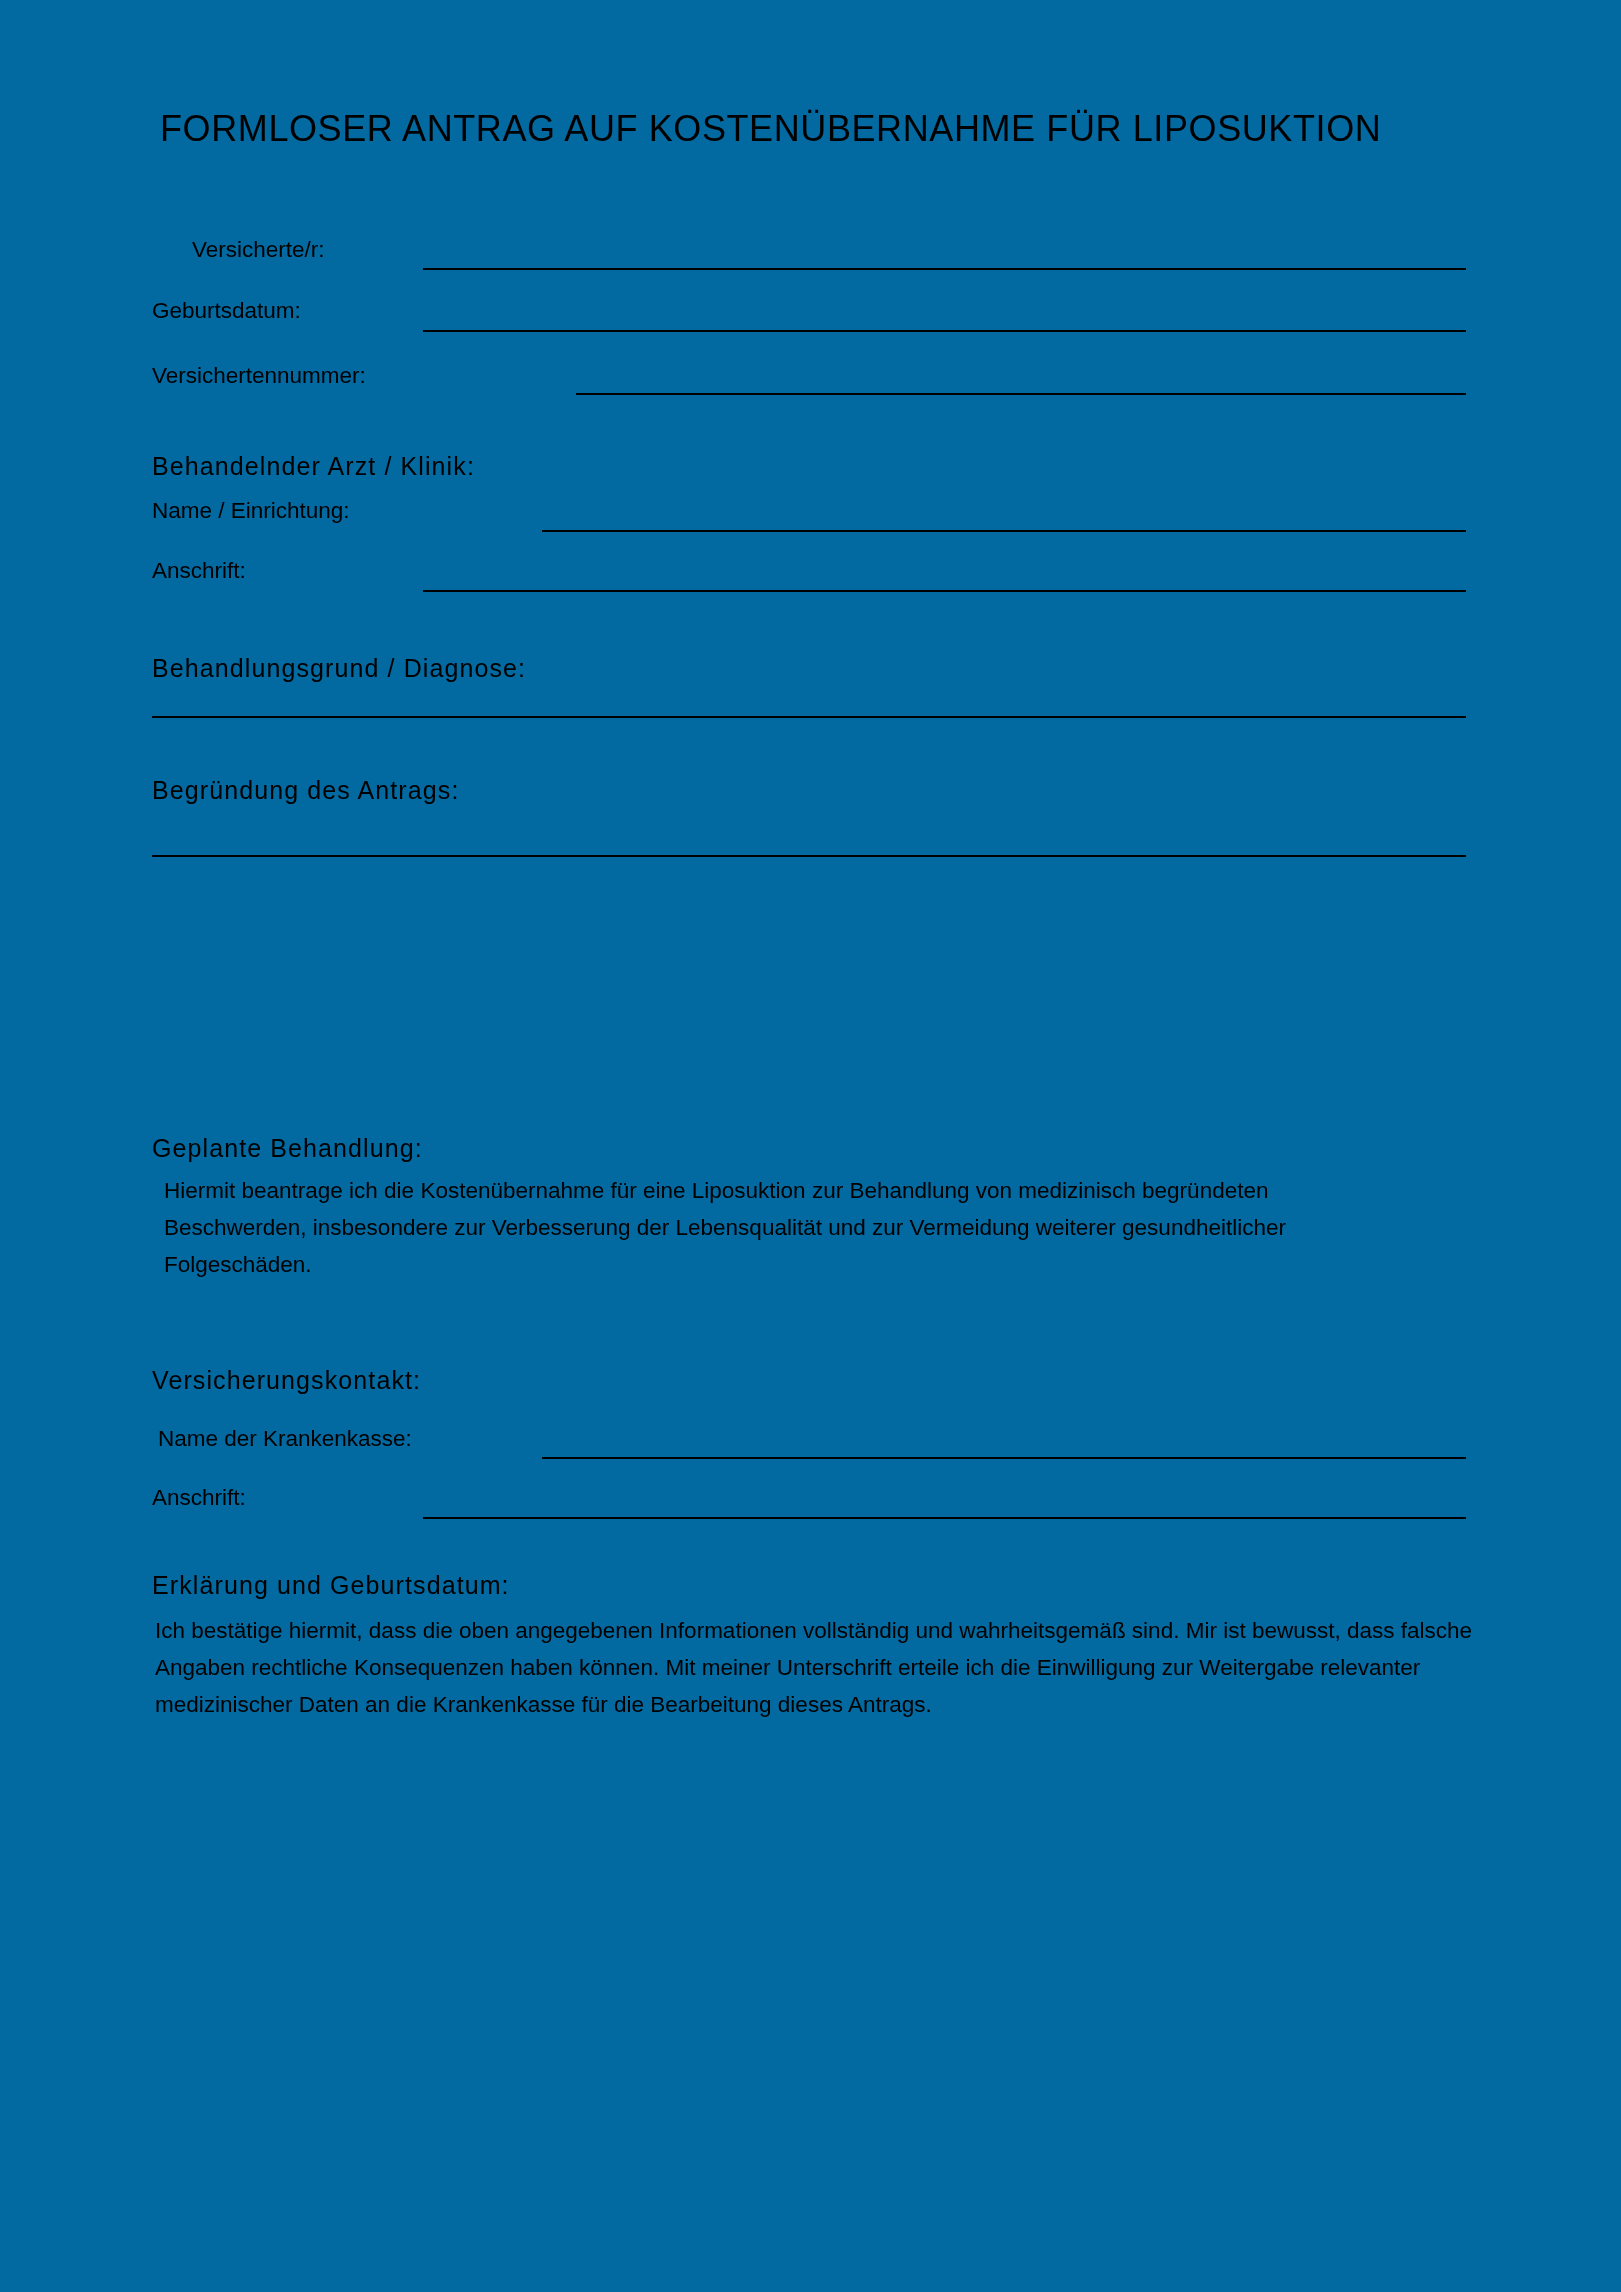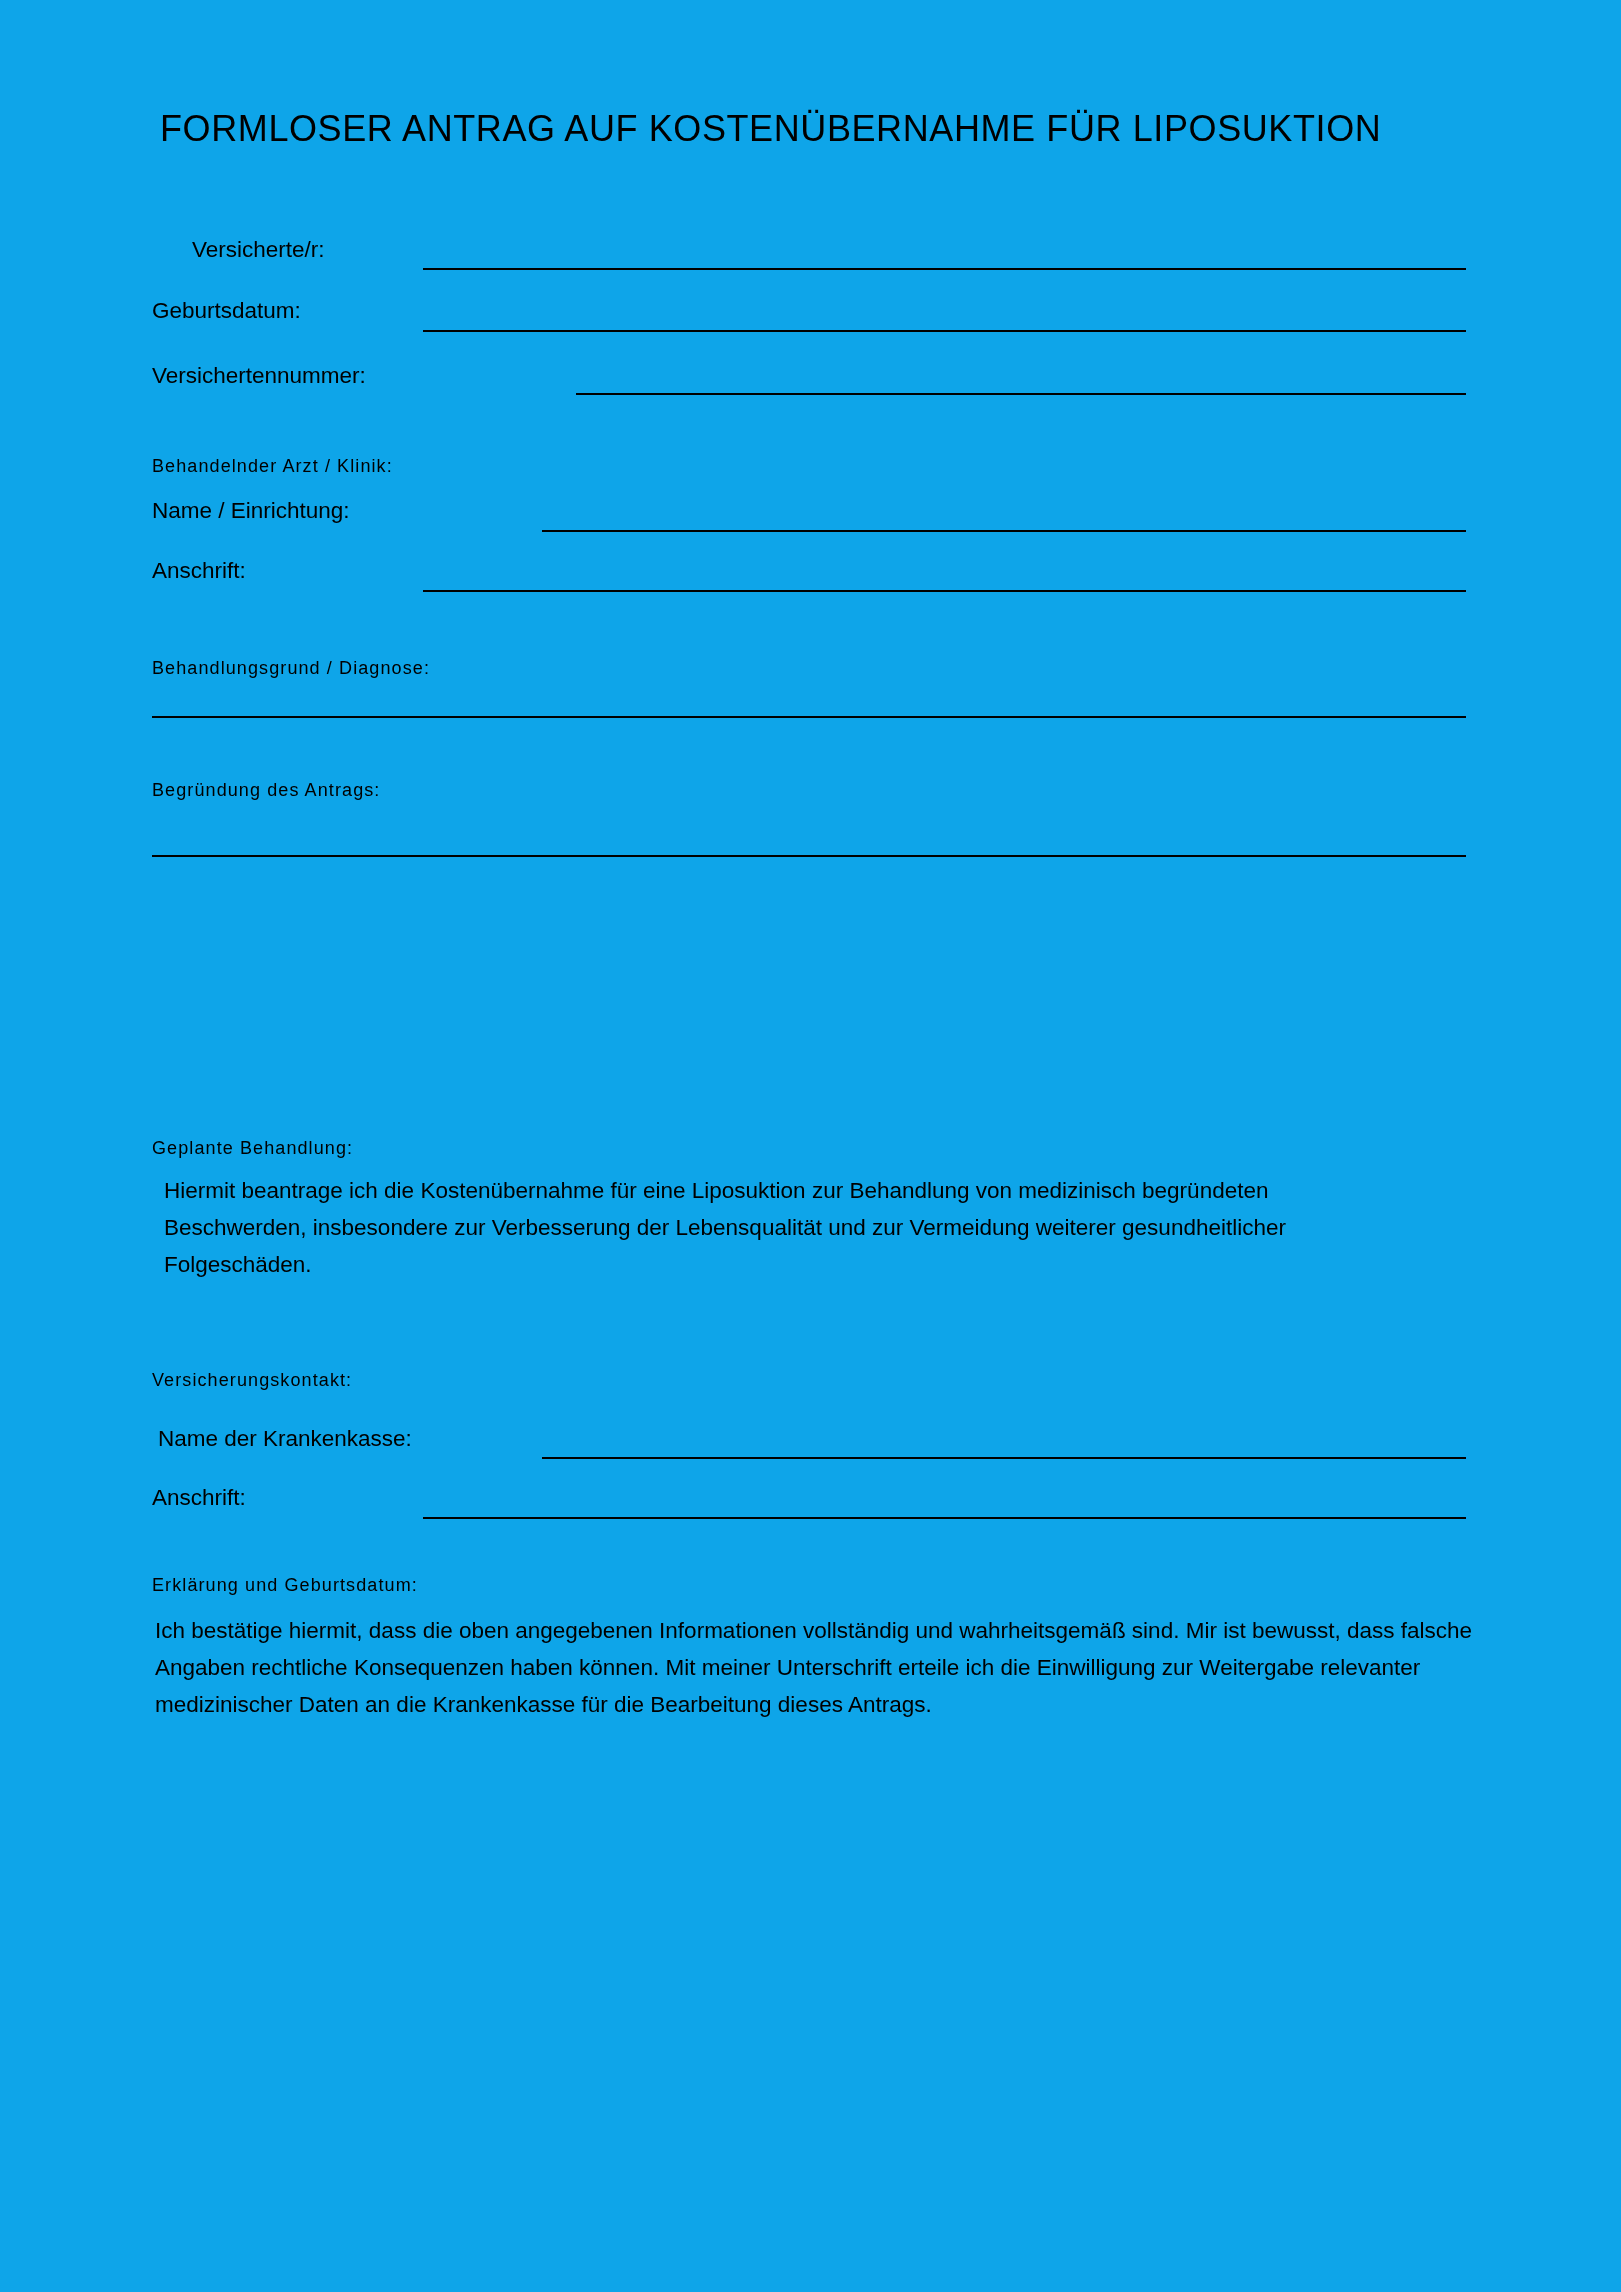--- a/index.html
+++ b/index.html
@@ -4,21 +4,21 @@
 <style>
   html, body {
     margin: 0;
     padding: 0;
     background: #ffffff;
   }
   .page {
     position: relative;
     width: 1621px;
     height: 2293px;
-    background: #0ea5e9;
+    background: #0369a1;
     margin: 0 auto;
     overflow: hidden;
     font-family: "Liberation Sans", sans-serif;
     color: #000000;
     -webkit-font-smoothing: antialiased;
   }
 
   
   .doc-title {
     position: absolute;
@@ -34,21 +34,21 @@
   
   .label {
     position: absolute;
     font-size: 22.5px;
     line-height: 29px;
     font-weight: 400;
     white-space: nowrap;
   }
   .section-head {
     position: absolute;
-    font-size: 18px;
+    font-size: 25px;
     line-height: 29px;
     font-weight: 400;
     letter-spacing: 1.1px;
     white-space: nowrap;
   }
 
   
   .rule {
     position: absolute;
     height: 0;

